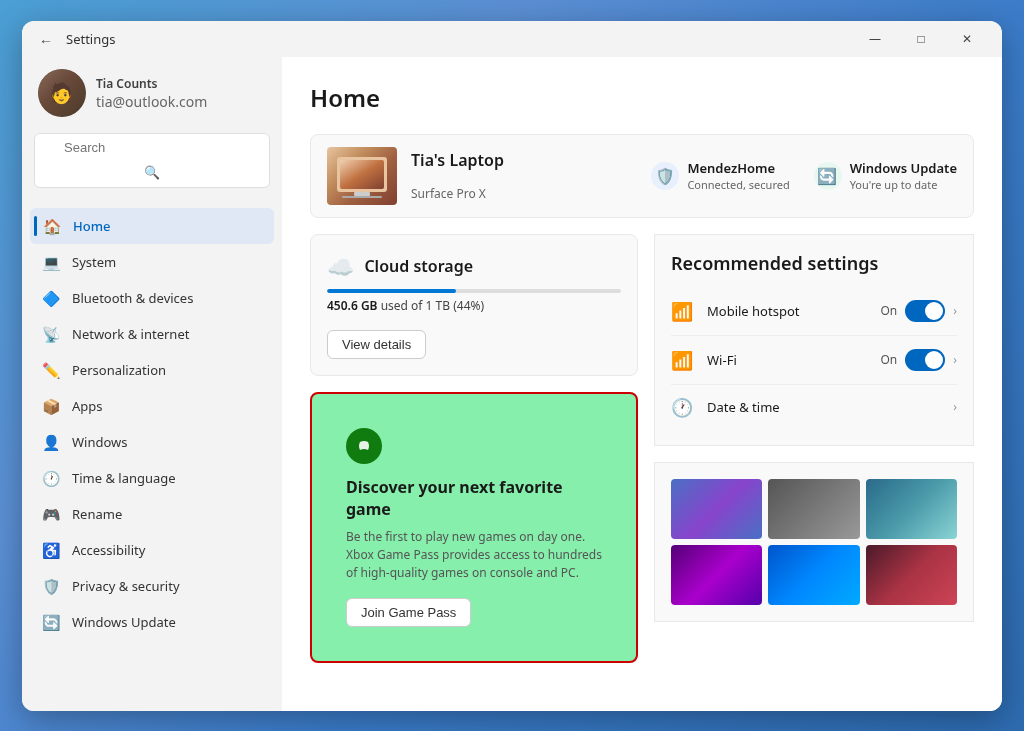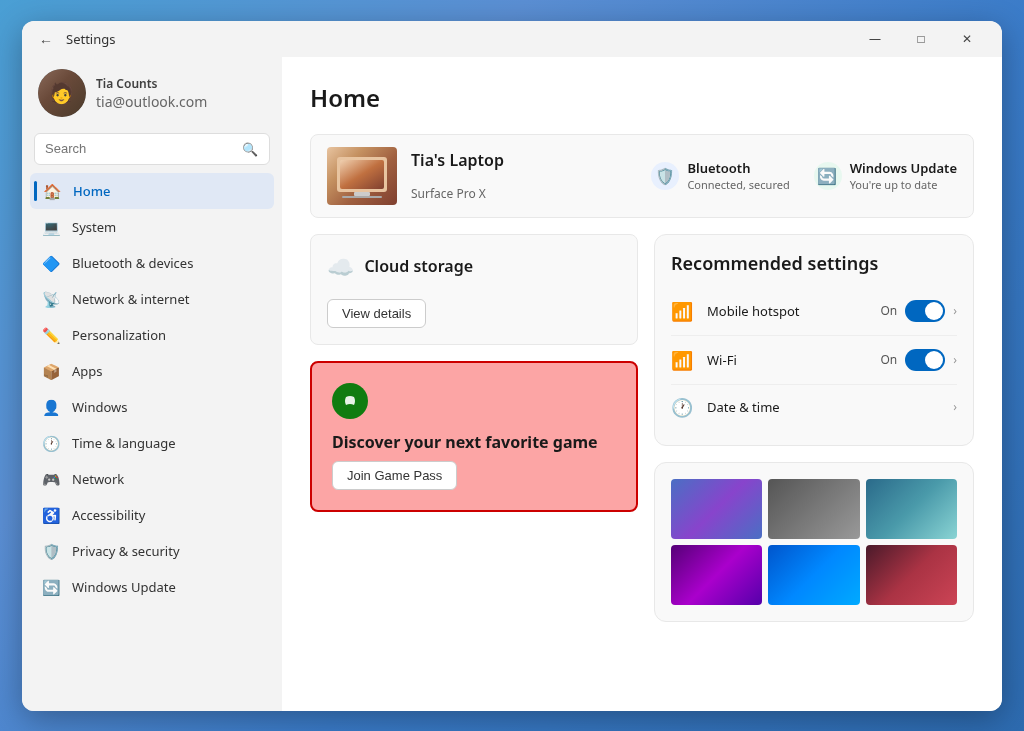--- a/index.html
+++ b/index.html
@@ -86,28 +86,29 @@
       width: 100%; height: 100%;
       border-radius: 50%;
       background: linear-gradient(135deg, #8a6a5a 0%, #6a4a3a 40%, #4a3a2a 100%);
       display: flex; align-items: center; justify-content: center;
       font-size: 20px;
     }
     .user-info { display: flex; flex-direction: column; }
     .user-name { font-size: 12px; font-weight: 600; color: #404040; }
     .user-email { font-size: 14px; color: #666; }
     .search-box {
-      margin: 0 4px 8px;
+      margin: 0 4px 20px;
       display: flex;
       align-items: center;
       background: white;
       border: 1px solid #ddd;
       border-radius: 6px;
       padding: 6px 10px;
       gap: 8px;
+      flex-direction: column;
     }
     .search-input {
       border: none; outline: none; background: transparent;
       font-size: 13px; color: #333; flex: 1;
     }
     .search-icon { color: #666; font-size: 13px; }
     .nav-item {
       display: flex;
       align-items: center;
       padding: 8px 12px;
@@ -221,23 +222,23 @@
       display: inline-block;
       margin-top: 10px;
       font-size: 13px; color: #333;
       background: white; border: 1px solid #ccc;
       border-radius: 6px; padding: 6px 14px;
       cursor: pointer;
     }
     
     .xbox-card {
       border: 2px solid #cc0000;
-      background: #fca5a5;
+      background: #86efac;
       border-radius: 8px;
-      padding: 20px;
+      padding: 34px;
       position: relative;
     }
     .xbox-logo {
       width: 36px; height: 36px;
       background: #107c10;
       border-radius: 50%;
       display: flex; align-items: center; justify-content: center;
       color: white; font-size: 18px;
       margin-bottom: 12px;
     }
@@ -293,21 +294,21 @@
     }
     .wp1 { background: linear-gradient(135deg, #4a6fc4 0%, #8844cc 50%, #4a6fc4 100%); }
     .wp2 { background: linear-gradient(135deg, #555 0%, #777 50%, #999 100%); }
     .wp3 { background: linear-gradient(135deg, #2a6a8a 0%, #4a9aaa 50%, #8ad4d4 100%); }
     .wp4 { background: linear-gradient(135deg, #550077 0%, #aa00cc 50%, #5500aa 100%); }
     .wp5 { background: linear-gradient(135deg, #0055cc 0%, #0088ff 50%, #00aaff 100%); }
     .wp6 { background: linear-gradient(135deg, #4a1a2a 0%, #aa3344 50%, #cc4455 100%); }
     .rec-card {
       background: #f9f9f9;
       border: 1px solid #e8e8e8;
-      border-radius: 12px;
+      border-radius: 0;
       padding: 16px;
     }
     .date-item {
       display: flex; align-items: center;
       padding: 10px 0; gap: 12px;
     }
     .date-icon { font-size: 18px; color: #444; width: 24px; text-align: center; }
     .date-chevron { color: #999; font-size: 12px; }
   </style>
 </head>
@@ -373,21 +374,21 @@
       <div class="nav-item">
         <div class="nav-icon" style="color:#2eaa6a;">👤</div>
         <span>Windows</span>
       </div>
       <div class="nav-item">
         <div class="nav-icon">🕐</div>
         <span>Time &amp; language</span>
       </div>
       <div class="nav-item">
         <div class="nav-icon">🎮</div>
-        <span>Network</span>
+        <span>Rename</span>
       </div>
       <div class="nav-item">
         <div class="nav-icon" style="color:#0078d4;">♿</div>
         <span>Accessibility</span>
       </div>
       <div class="nav-item">
         <div class="nav-icon" style="color:#666;">🛡️</div>
         <span>Privacy &amp; security</span>
       </div>
       <div class="nav-item">
@@ -416,21 +417,21 @@
           </svg>
         </div>
         <div class="device-info">
           <div class="device-name">Tia's Laptop</div>
           <div class="device-model">Surface Pro X</div>
         </div>
         <div class="device-status">
           <div class="status-item">
             <div class="status-icon blue">🛡️</div>
             <div class="status-text-wrap">
-              <div class="status-label">Bluetooth</div>
+              <div class="status-label">MendezHome</div>
               <div class="status-sub">Connected, secured</div>
             </div>
           </div>
           <div class="status-item">
             <div class="status-icon green">🔄</div>
             <div class="status-text-wrap">
               <div class="status-label">Windows Update</div>
               <div class="status-sub">You're up to date</div>
             </div>
           </div>
@@ -438,31 +439,41 @@
       </div>
 
       <div class="main-grid">
         <div class="left-col">
 
           <div class="card">
             <div class="cloud-header">
               <span class="cloud-icon">☁️</span>
               <span class="cloud-title">Cloud storage</span>
             </div>
+            <div class="storage-bar-wrap">
+              <div class="storage-bar-bg">
+                <div class="storage-bar-fill"></div>
+              </div>
+              <div class="storage-text">
+                <strong>450.6 GB</strong>
+                <span> used of <span>1 TB</span> (<span>44%</span>)</span>
+              </div>
+            </div>
             <button class="view-details-btn">View details</button>
           </div>
 
           <div class="xbox-card">
             <div class="xbox-logo">
               <svg width="20" height="20" viewBox="0 0 20 20">
                 <circle cx="10" cy="10" r="9" fill="#107c10"></circle>
                 <path d="M6 6 Q10 4 14 6 Q16 10 14 14 Q10 12 6 14 Q4 10 6 6Z" fill="white" opacity="0.9"></path>
               </svg>
             </div>
             <div class="xbox-title">Discover your next favorite game</div>
+            <p class="xbox-desc">Be the first to play new games on day one. Xbox Game Pass provides access to hundreds of high-quality games on console and PC.</p>
             <button class="xbox-btn">Join Game Pass</button>
           </div>
         </div>
 
         <div class="right-col">
 
           <div class="rec-card">
             <div class="rec-title">Recommended settings</div>
 
             <div class="rec-item">

